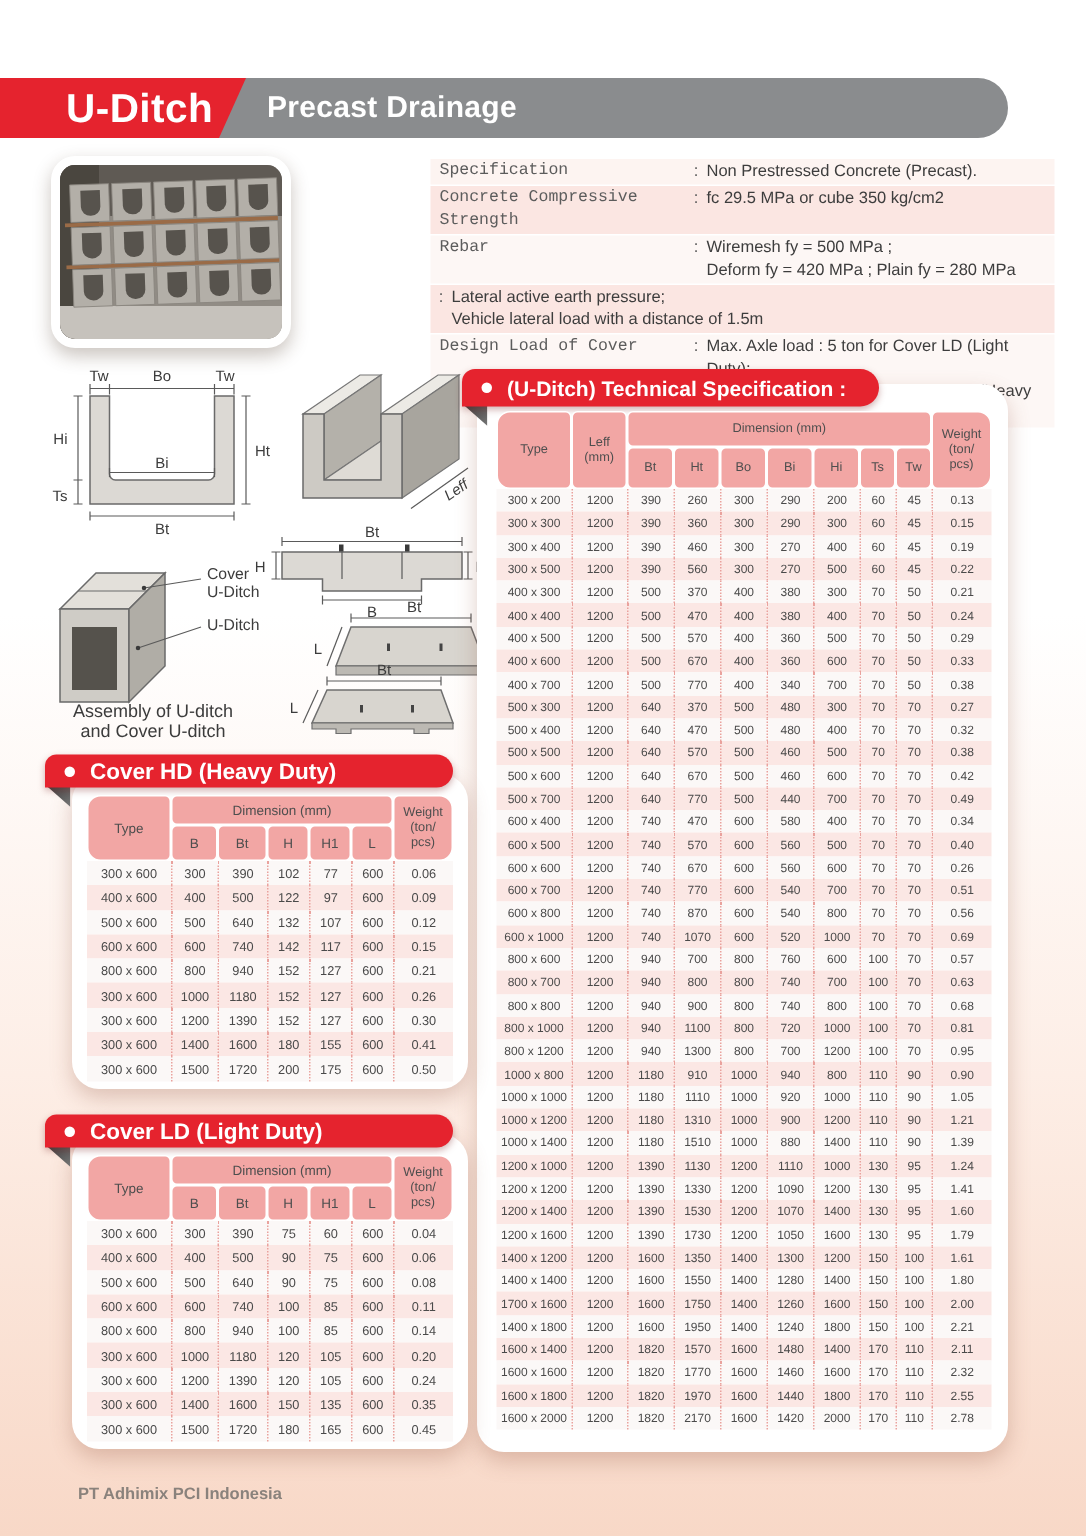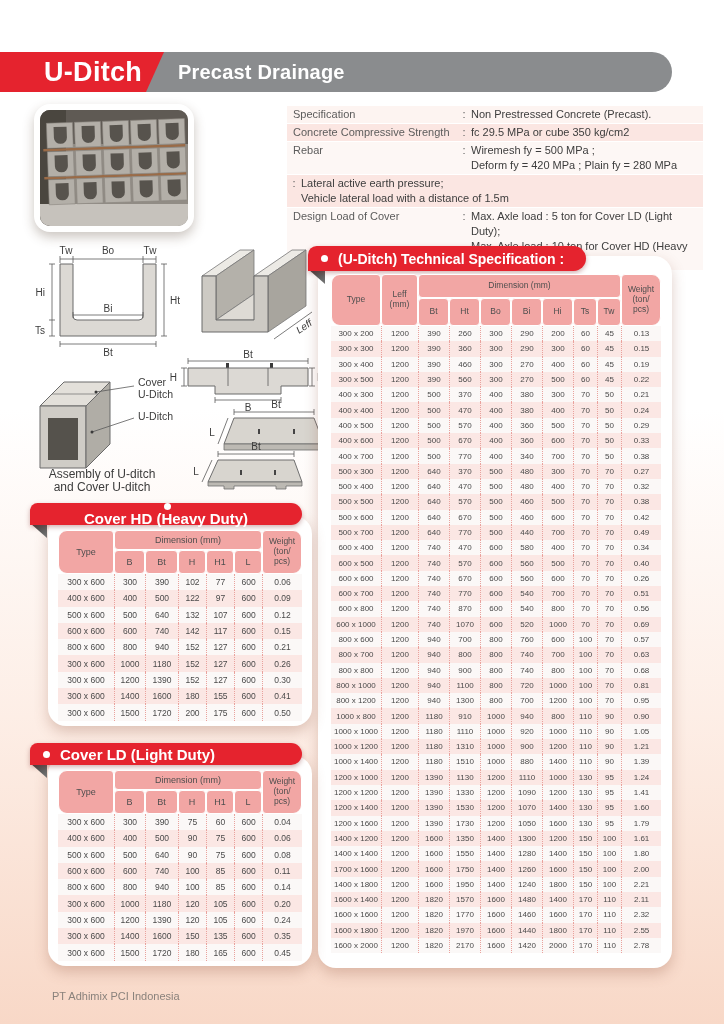--- a/index.html
+++ b/index.html
@@ -25,33 +25,33 @@
     background:#fff; border-radius:16px; padding:6px;
     box-shadow:0 5px 12px rgba(70,45,30,0.28); }
   .photo-frame svg { width:100%; height:100%; border-radius:10px; display:block; }
 
   
   .spec-list { position:absolute; left:287px; top:106px; width:416px; font-size:11px; }
   .spec-row { display:flex; margin-bottom:1px; }
   .bg-a { background:#fdf4f1; }
   .bg-b { background:#fbe6e2;justify-content:space-between; }
   .bg-c { background:#fdf7f5; }
-  .spec-label { width:170px; padding:1px 0 1px 6px; line-height:15px; color:#5c5c5c; }
+  .spec-label { width:170px; padding:1px 0 1px 6px; line-height:15px; color:#5c5c5c;font-family:Liberation Mono, monospace; }
   .spec-colon { width:14px; text-align:center; padding:1px 0; line-height:15px; color:#5c5c5c; }
   .spec-value { flex:1; padding:1px 0; color:#3d3d3d; }
   .spec-value .line { line-height:15px; }
 
   
   .pill { position:absolute; background:#e5232e; color:#fff; font-weight:bold;
     border-radius:9px 13px 13px 0; display:flex; align-items:center;
     box-shadow:0 2px 5px rgba(120,30,30,0.35); z-index:5; }
   .pill .bullet { width:7px; height:7px; border-radius:50%; background:#fff;
     margin:0 10px 0 13px; flex:0 0 auto; }
   .pill-tech { left:308px; top:246px; width:278px; height:25px; font-size:14px; }
-  .pill-hd   { left:30px;  top:503px; width:272px; height:22px; font-size:15px;flex-direction:column; }
+  .pill-hd   { left:30px;  top:503px; width:272px; height:22px; font-size:15px; }
   .pill-ld   { left:30px;  top:743px; width:272px; height:22px; font-size:15px; }
   .fold { position:absolute; width:17px; height:15px; z-index:4;
     background:linear-gradient(135deg,#3c3c3c,#757575);
     clip-path:polygon(0 0,100% 0,100% 100%); }
   .fold-tech { left:308px; top:269px; }
   .fold-hd { left:30px; top:523px; }
   .fold-ld { left:30px; top:763px; }
 
   
   .card { position:absolute; background:#fff; border-radius:18px;
@@ -90,21 +90,21 @@
   
   .diagrams { position:absolute; left:18px; top:238px; width:312px; height:262px; }
   .diagrams text { font-family:"Liberation Sans","DejaVu Sans",sans-serif;
     font-size:10px; fill:#3c3c3c; }
   .dim { stroke:#5a5a5a; stroke-width:0.8; fill:none; }
   .shape { fill:#dcd9d4; stroke:#6a6a6a; stroke-width:1; }
   .caption { font-size:12px !important; fill:#3a3a3a; }
   .callout { font-size:10.5px !important; }
 
   
-  .footer { position:absolute; left:52px; top:990px; font-size:11px; color:#8a827c; }
+  .footer { position:absolute; left:52px; top:990px; font-size:11px; color:#8a827c;font-weight:bold; }
 </style>
 </head>
 <body>
 
 <div class="band-gray"></div>
 <div class="band-red"></div>
 <div class="title-uditch">U-Ditch</div>
 <div class="title-sub">Precast Drainage</div>
 
 <div class="photo-frame">

